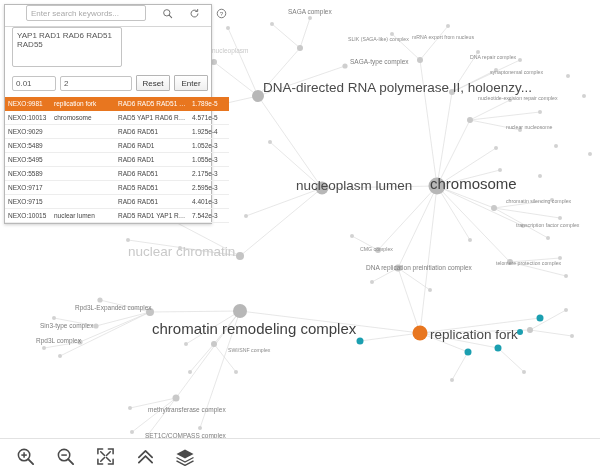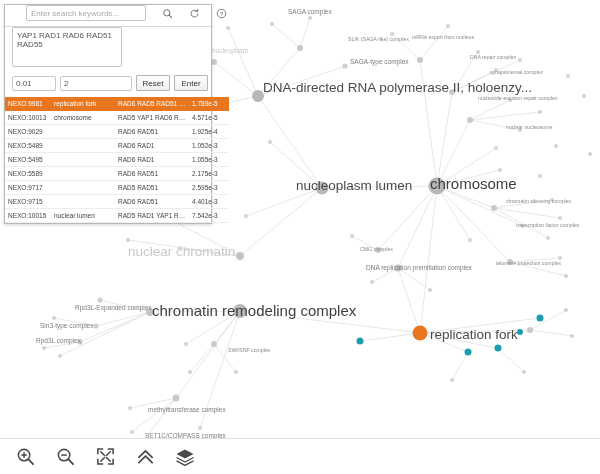--- a/index.html
+++ b/index.html
@@ -429,21 +429,21 @@
     <div class="net-label mini" style="left:350px; top:58px;">SAGA-type complex</div>
     <div class="net-label big" style="left:263px; top:80px;">DNA-directed RNA polymerase II, holoenzy...</div>
     <div class="net-label big" style="left:296px; top:178px;">nucleoplasm lumen</div>
     <div class="net-label huge" style="left:430px; top:175px;">chromosome</div>
     <div class="net-label tiny" style="left:506px; top:198px;">chromatin silencing complex</div>
     <div class="net-label tiny" style="left:516px; top:222px;">transcription factor complex</div>
     <div class="net-label tiny" style="left:360px; top:246px;">CMG complex</div>
     <div class="net-label mini" style="left:366px; top:264px;">DNA replication preinitiation complex</div>
     <div class="net-label tiny" style="left:496px; top:260px;">telomere protection complex</div>
     <div class="net-label big" style="left:430px; top:327px;">replication fork</div>
-    <div class="net-label huge" style="left:152px; top:302px;">chromatin remodeling complex</div>
+    <div class="net-label huge" style="left:152px; top:320px;">chromatin remodeling complex</div>
     <div class="net-label mini" style="left:75px; top:304px;">Rpd3L-Expanded complex</div>
     <div class="net-label mini" style="left:40px; top:322px;">Sin3-type complex</div>
     <div class="net-label mini" style="left:36px; top:337px;">Rpd3L complex</div>
     <div class="net-label tiny" style="left:228px; top:347px;">SWI/SNF complex</div>
     <div class="net-label mini" style="left:148px; top:406px;">methyltransferase complex</div>
     <div class="net-label mini" style="left:145px; top:432px;">SET1C/COMPASS complex</div>
     <div class="net-label big faded" style="left:128px; top:244px;">nuclear chromatin</div>
     <div class="net-label mini faded" style="left:64px; top:200px;">H4/H2A histone acetyltransferase complex</div>
     <div class="net-label mini faded" style="left:212px; top:47px;">nucleoplasm</div>
     <div class="net-label tiny faded" style="left:58px; top:184px;">nuclear replication fork</div>

